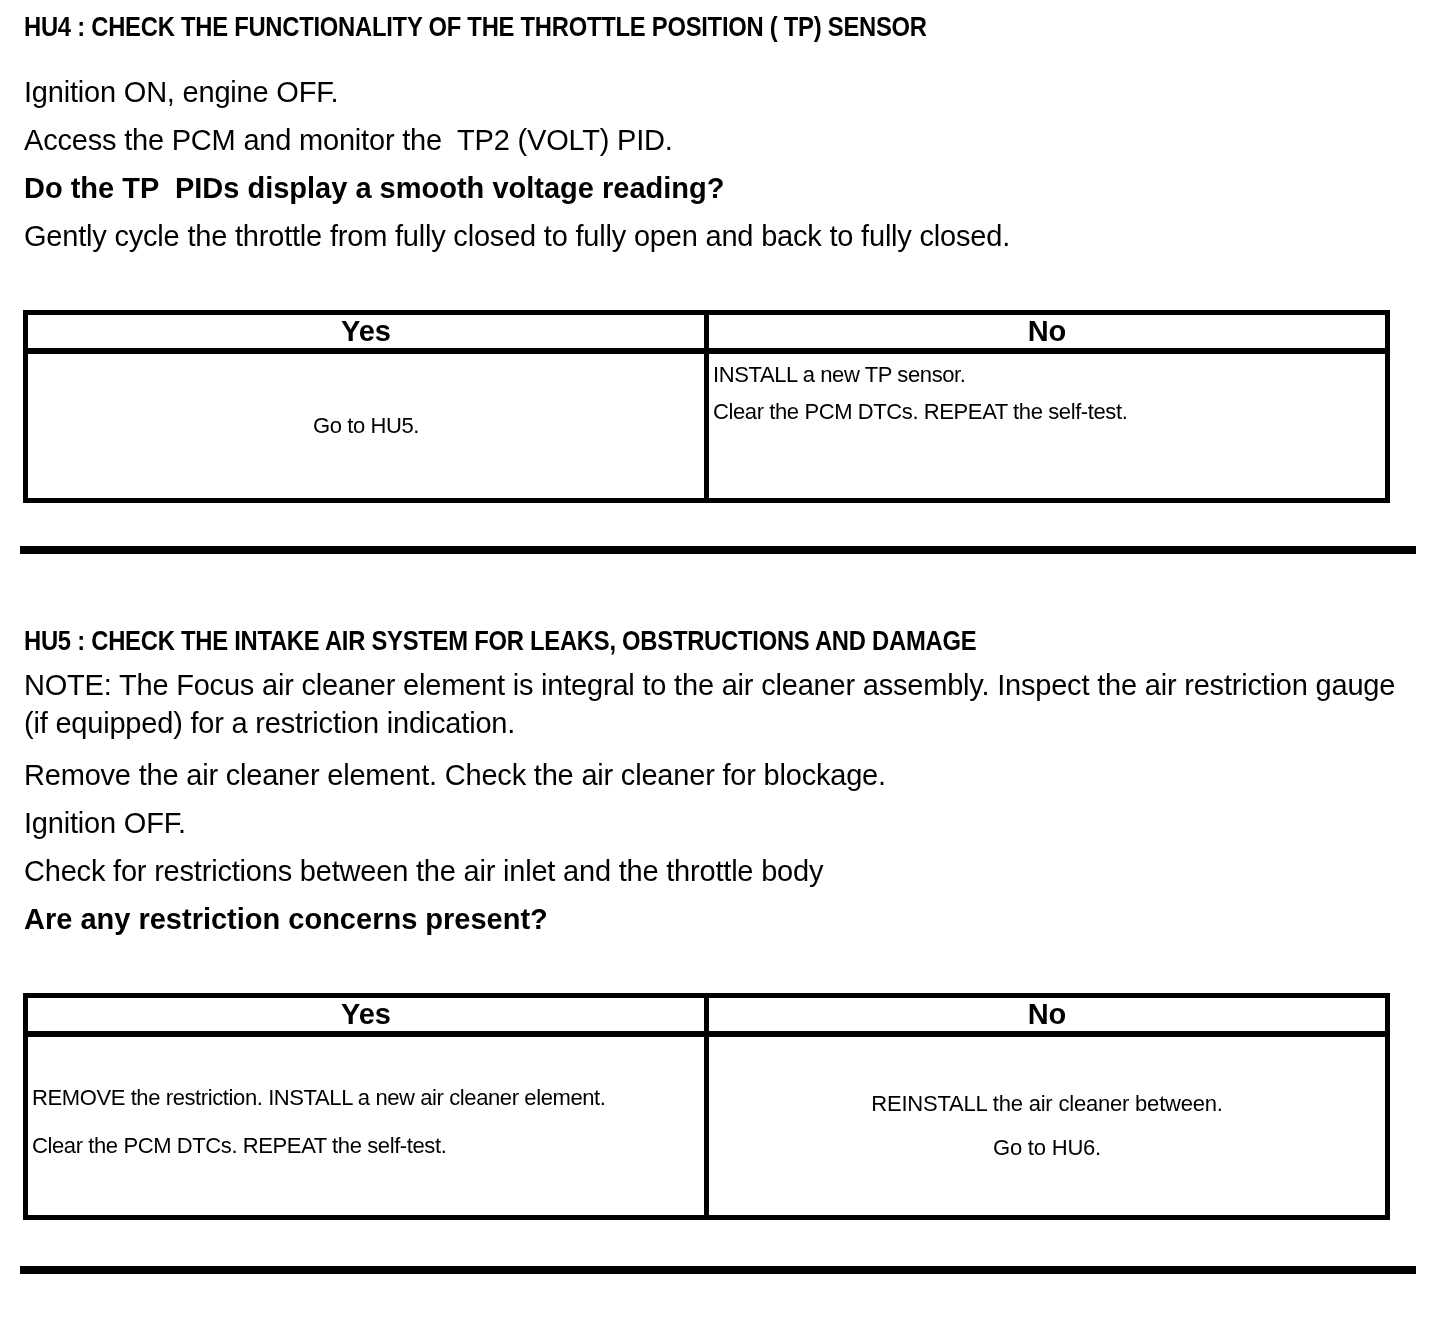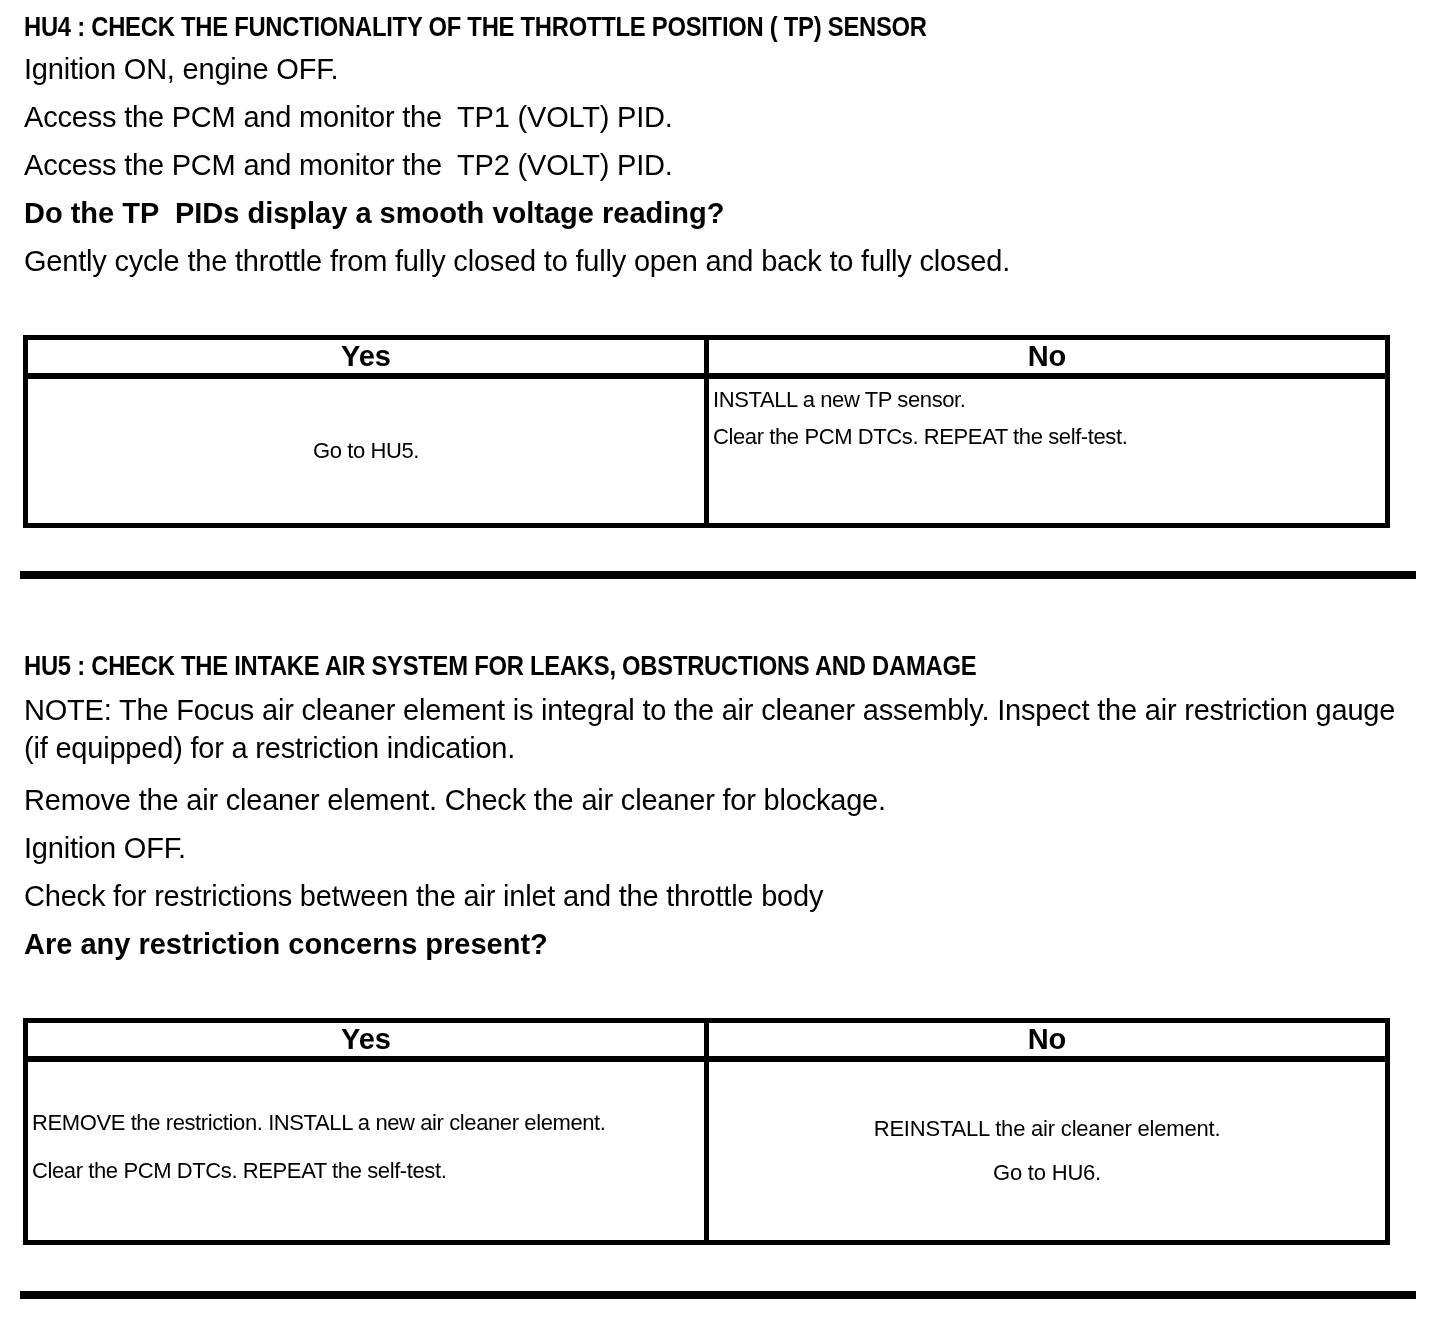--- a/index.html
+++ b/index.html
@@ -35,21 +35,21 @@
   }
   .note-para {
     width: 1396px;
     font-size: 29px;
     line-height: 38px;
     letter-spacing: -0.2px;
     white-space: pre-wrap;
     margin-top: 8px;
   }
   .question { font-weight: bold; letter-spacing: 0; }
-  .steps-hu4 { margin-top: 1px; }
+  .steps-hu4 { margin-top: 24px; }
   .steps-hu5 { margin-top: 9px; }
 
   table.decision-table {
     border-collapse: collapse;
     table-layout: fixed;
     width: 1367px;
     margin-left: -1px;
     border: 5px solid #000;
   }
   table.t1 { margin-top: 50px; }
@@ -94,21 +94,20 @@
 </head>
 <body>
 
 <div class="page">
 
   <div>
     <h2 class="sec-heading">HU4 : CHECK THE FUNCTIONALITY OF THE THROTTLE POSITION ( TP) SENSOR</h2>
 
     <div class="steps-hu4">
       <p class="para">Ignition ON, engine OFF.</p>
-      <p class="para">Access the PCM and monitor the  TP1 (VOLT) PID.</p>
       <p class="para">Access the PCM and monitor the  TP2 (VOLT) PID.</p>
       <p class="para question">Do the TP  PIDs display a smooth voltage reading?</p>
       <p class="para">Gently cycle the throttle from fully closed to fully open and back to fully closed.</p>
     </div>
 
     <table class="decision-table t1">
       <colgroup>
           <col>
           <col>
         </colgroup>
@@ -157,21 +156,21 @@
           <th>No</th>
         </tr>
       </thead>
       <tbody>
         <tr>
           <td class="yes-col cell-top">
             <p class="cell-line">REMOVE the restriction. INSTALL a new air cleaner element.</p>
             <p class="cell-line">Clear the PCM DTCs. REPEAT the self-test.</p>
           </td>
           <td class="cell-center">
-            <p class="cell-line">REINSTALL the air cleaner element.</p>
+            <p class="cell-line">REINSTALL the air cleaner between.</p>
             <p class="cell-line">Go to HU6.</p>
           </td>
         </tr>
       </tbody>
     </table>
   </div>
 
   <div class="rule rule-2"></div>
 
 </div>

